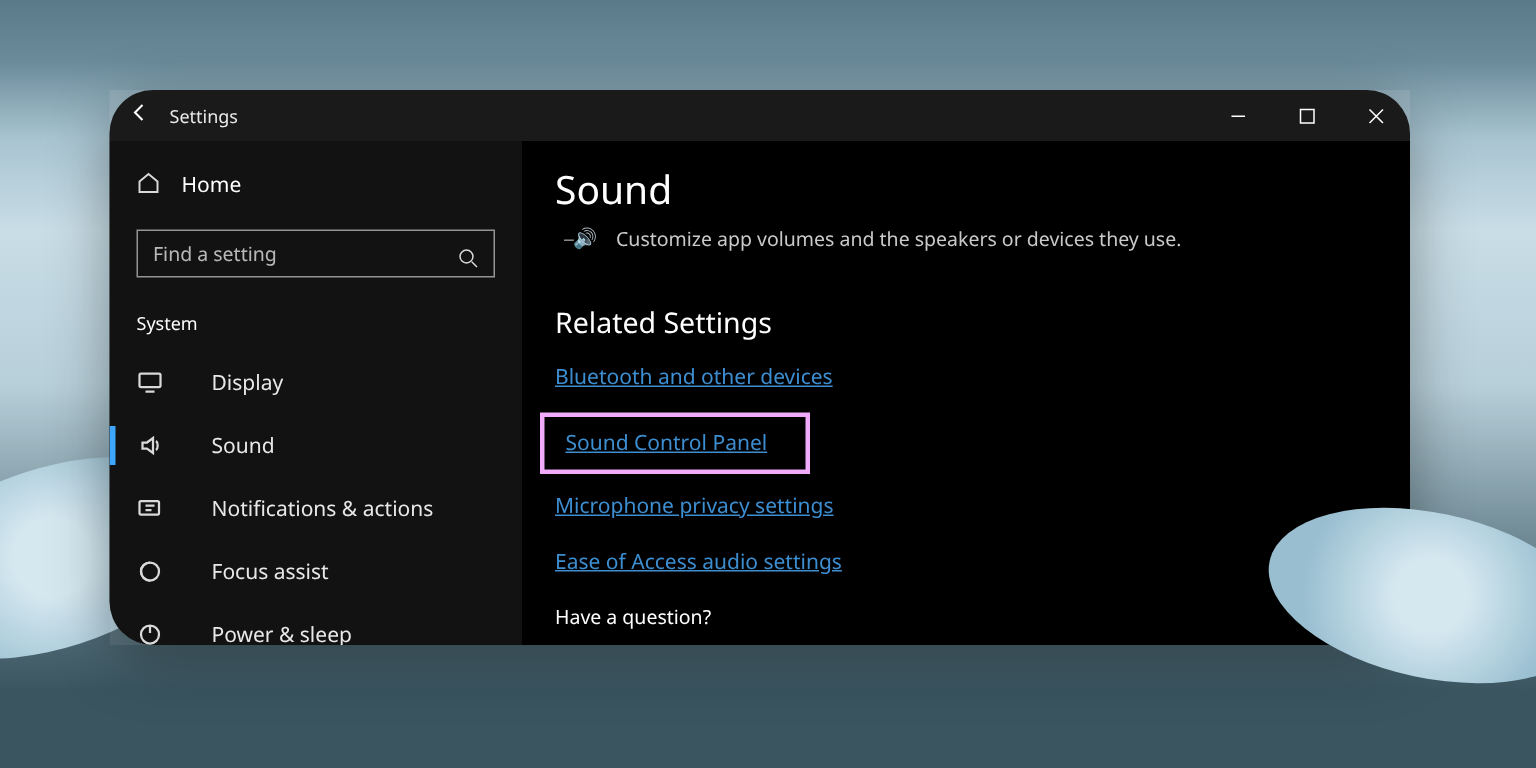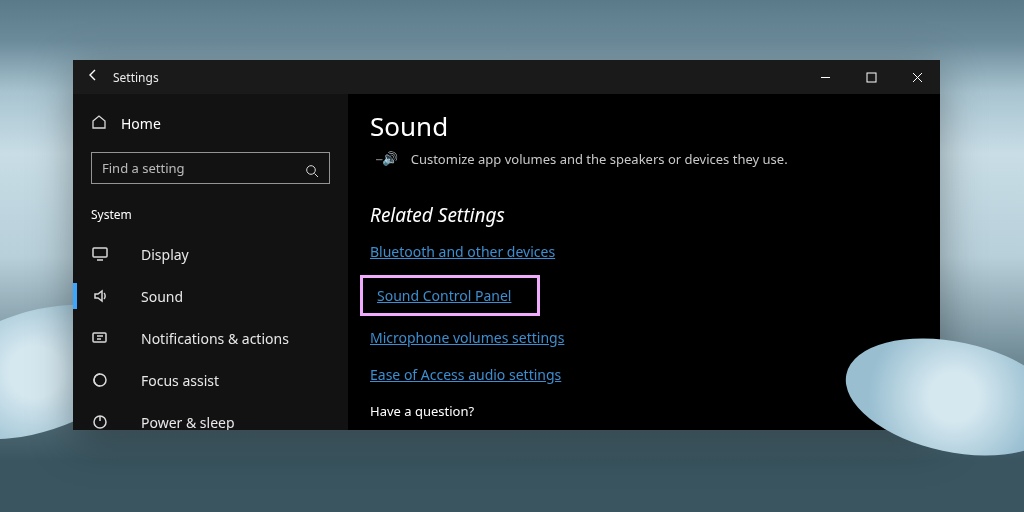--- a/index.html
+++ b/index.html
@@ -15,20 +15,21 @@
   background: radial-gradient(circle, #d5e8f0 20%, #98bed0 70%);
 }
 body::before { width: 230px; height: 120px; left: -80px; bottom: 80px; transform: rotate(-18deg); }
 body::after { width: 220px; height: 110px; right: -40px; bottom: 60px; transform: rotate(12deg); }
 
 .window {
   position: absolute; left: 73px; top: 60px; width: 867px; height: 370px;
   background: #000; color: #fff;
   display: flex; flex-direction: column;
   box-shadow: 0 10px 40px rgba(0,0,0,.35);
+  border-radius: 29px;
 }
 .titlebar {
   height: 34px; display: flex; align-items: center;
   background: rgba(255,255,255,.10);
 }
 .titlebar .back { width: 40px; text-align: center; color: #fff; font-size: 13px; }
 .titlebar .title { font-size: 12px; color: #eaeaea; }
 .win-controls { margin-left: auto; display: flex; }
 .win-controls > div { width: 46px; height: 34px; display: flex; align-items: center; justify-content: center; }
 .win-controls svg { stroke: #fff; fill: none; }
@@ -61,21 +62,21 @@
   content: ""; position: absolute; left: 0; top: 8px; bottom: 8px; width: 4px; background: #3da7ff;
 }
 .nav-item .icon { width: 18px; display: flex; justify-content: center; }
 .nav-item .icon svg { stroke: #d9d9d9; fill: none; stroke-width: 1.5; }
 
 .main { flex: 1; padding: 14px 22px 0 22px; position: relative; overflow: hidden; background: #000; }
 .page-title { font-size: 26px; font-weight: 400; margin-bottom: 6px; }
 .vol-row { display: flex; align-items: flex-start; gap: 12px; font-size: 13px; color: #c9c9c9; margin: 0 0 34px 6px; }
 .vol-row .spk { color: #bcbcbc; font-size: 13px; margin-top: -1px; }
 
-.section-h { font-size: 19px; margin-bottom: 14px; font-style: italic; }
+.section-h { font-size: 19px; margin-bottom: 14px; }
 .link { display: block; font-size: 14px; color: #3d8ed0; margin-bottom: 18px; cursor: pointer; text-decoration: underline; }
 .link.hl { border: 3px solid #f0abfc; padding: 8px 14px; margin: -4px 0 12px -10px; width: 180px; }
 
 .question { font-size: 13px; margin-top: 6px; }
 .right-accent { position: absolute; right: 0; top: 254px; width: 2px; height: 52px; background: #8c8c8c; }
 </style>
 </head>
 <body>
 
 <div class="window">
@@ -181,21 +182,21 @@
       <div class="page-title">Sound</div>
       <div class="vol-row">
         <span class="spk">⎯🔊</span>
         <span>Customize app volumes and the speakers or devices they use.</span>
       </div>
 
       <div class="section-h">Related Settings</div>
       <div id="links">
           <a class="link">Bluetooth and other devices</a>
           <a class="link hl">Sound Control Panel</a>
-          <a class="link">Microphone volumes settings</a>
+          <a class="link">Microphone privacy settings</a>
           <a class="link">Ease of Access audio settings</a>
         </div>
 
       <div class="question">Have a question?</div>
       <div class="right-accent"></div>
     </div>
   </div>
 </div>
 
 </body></html>

